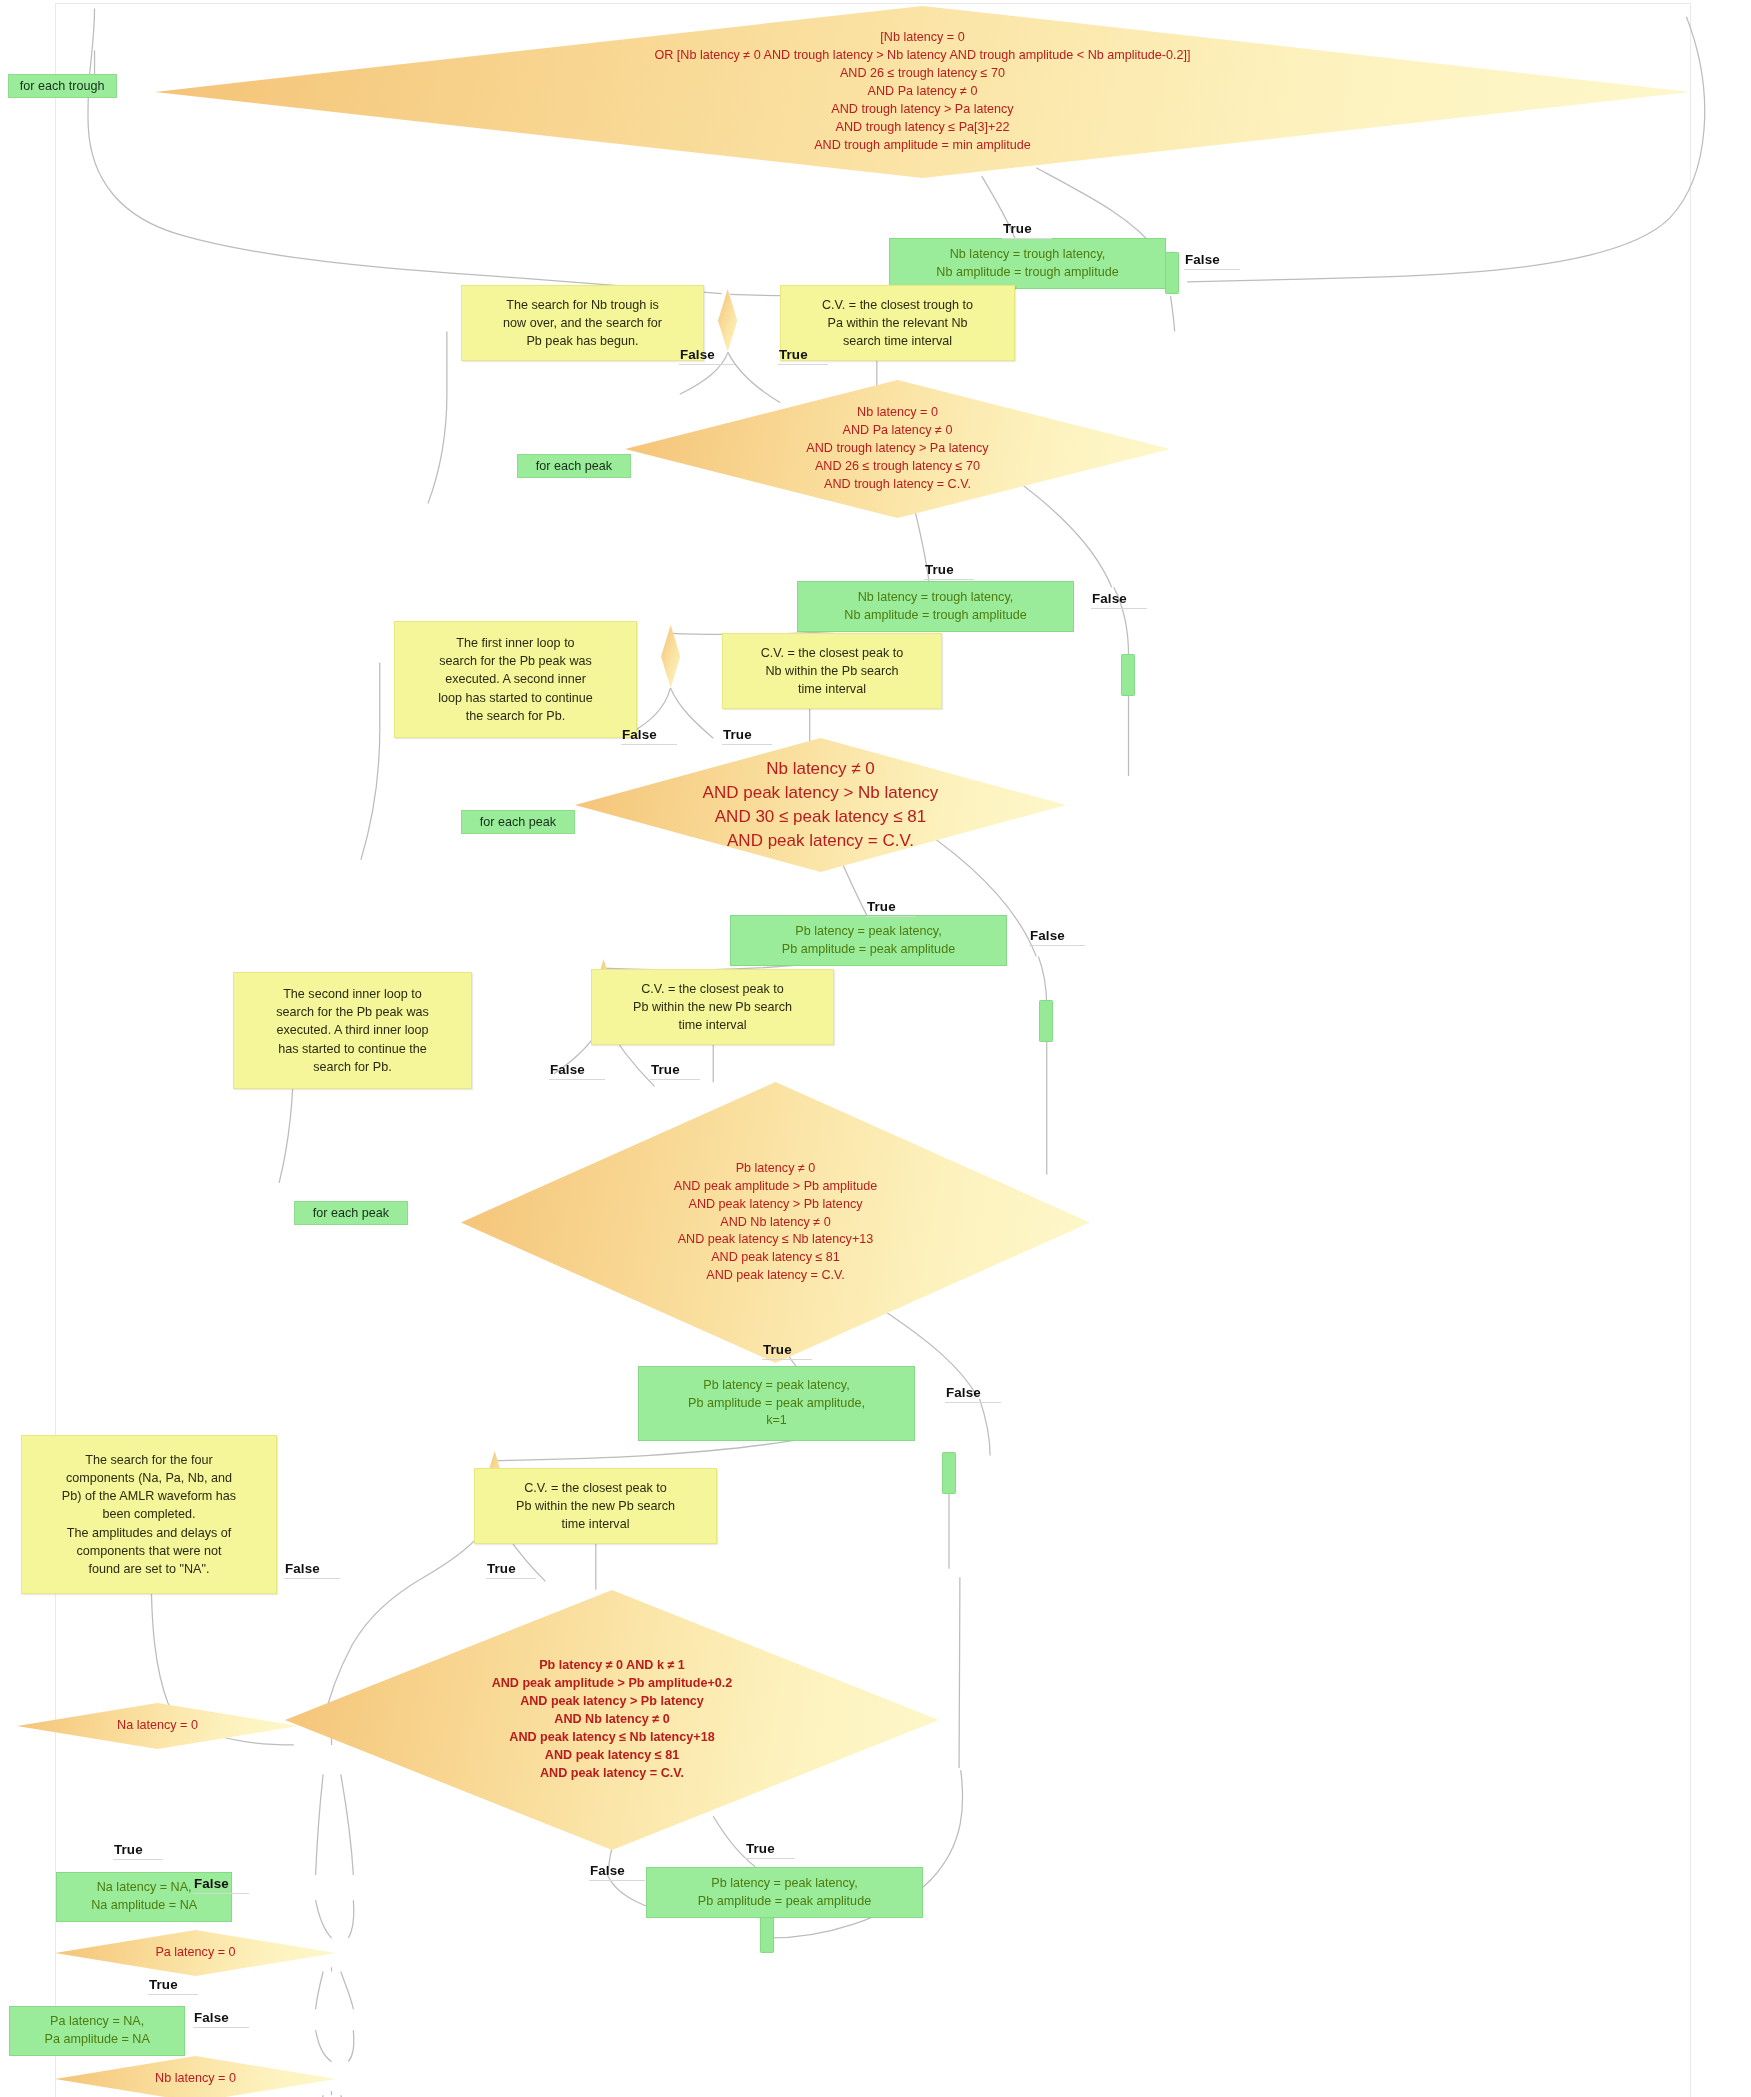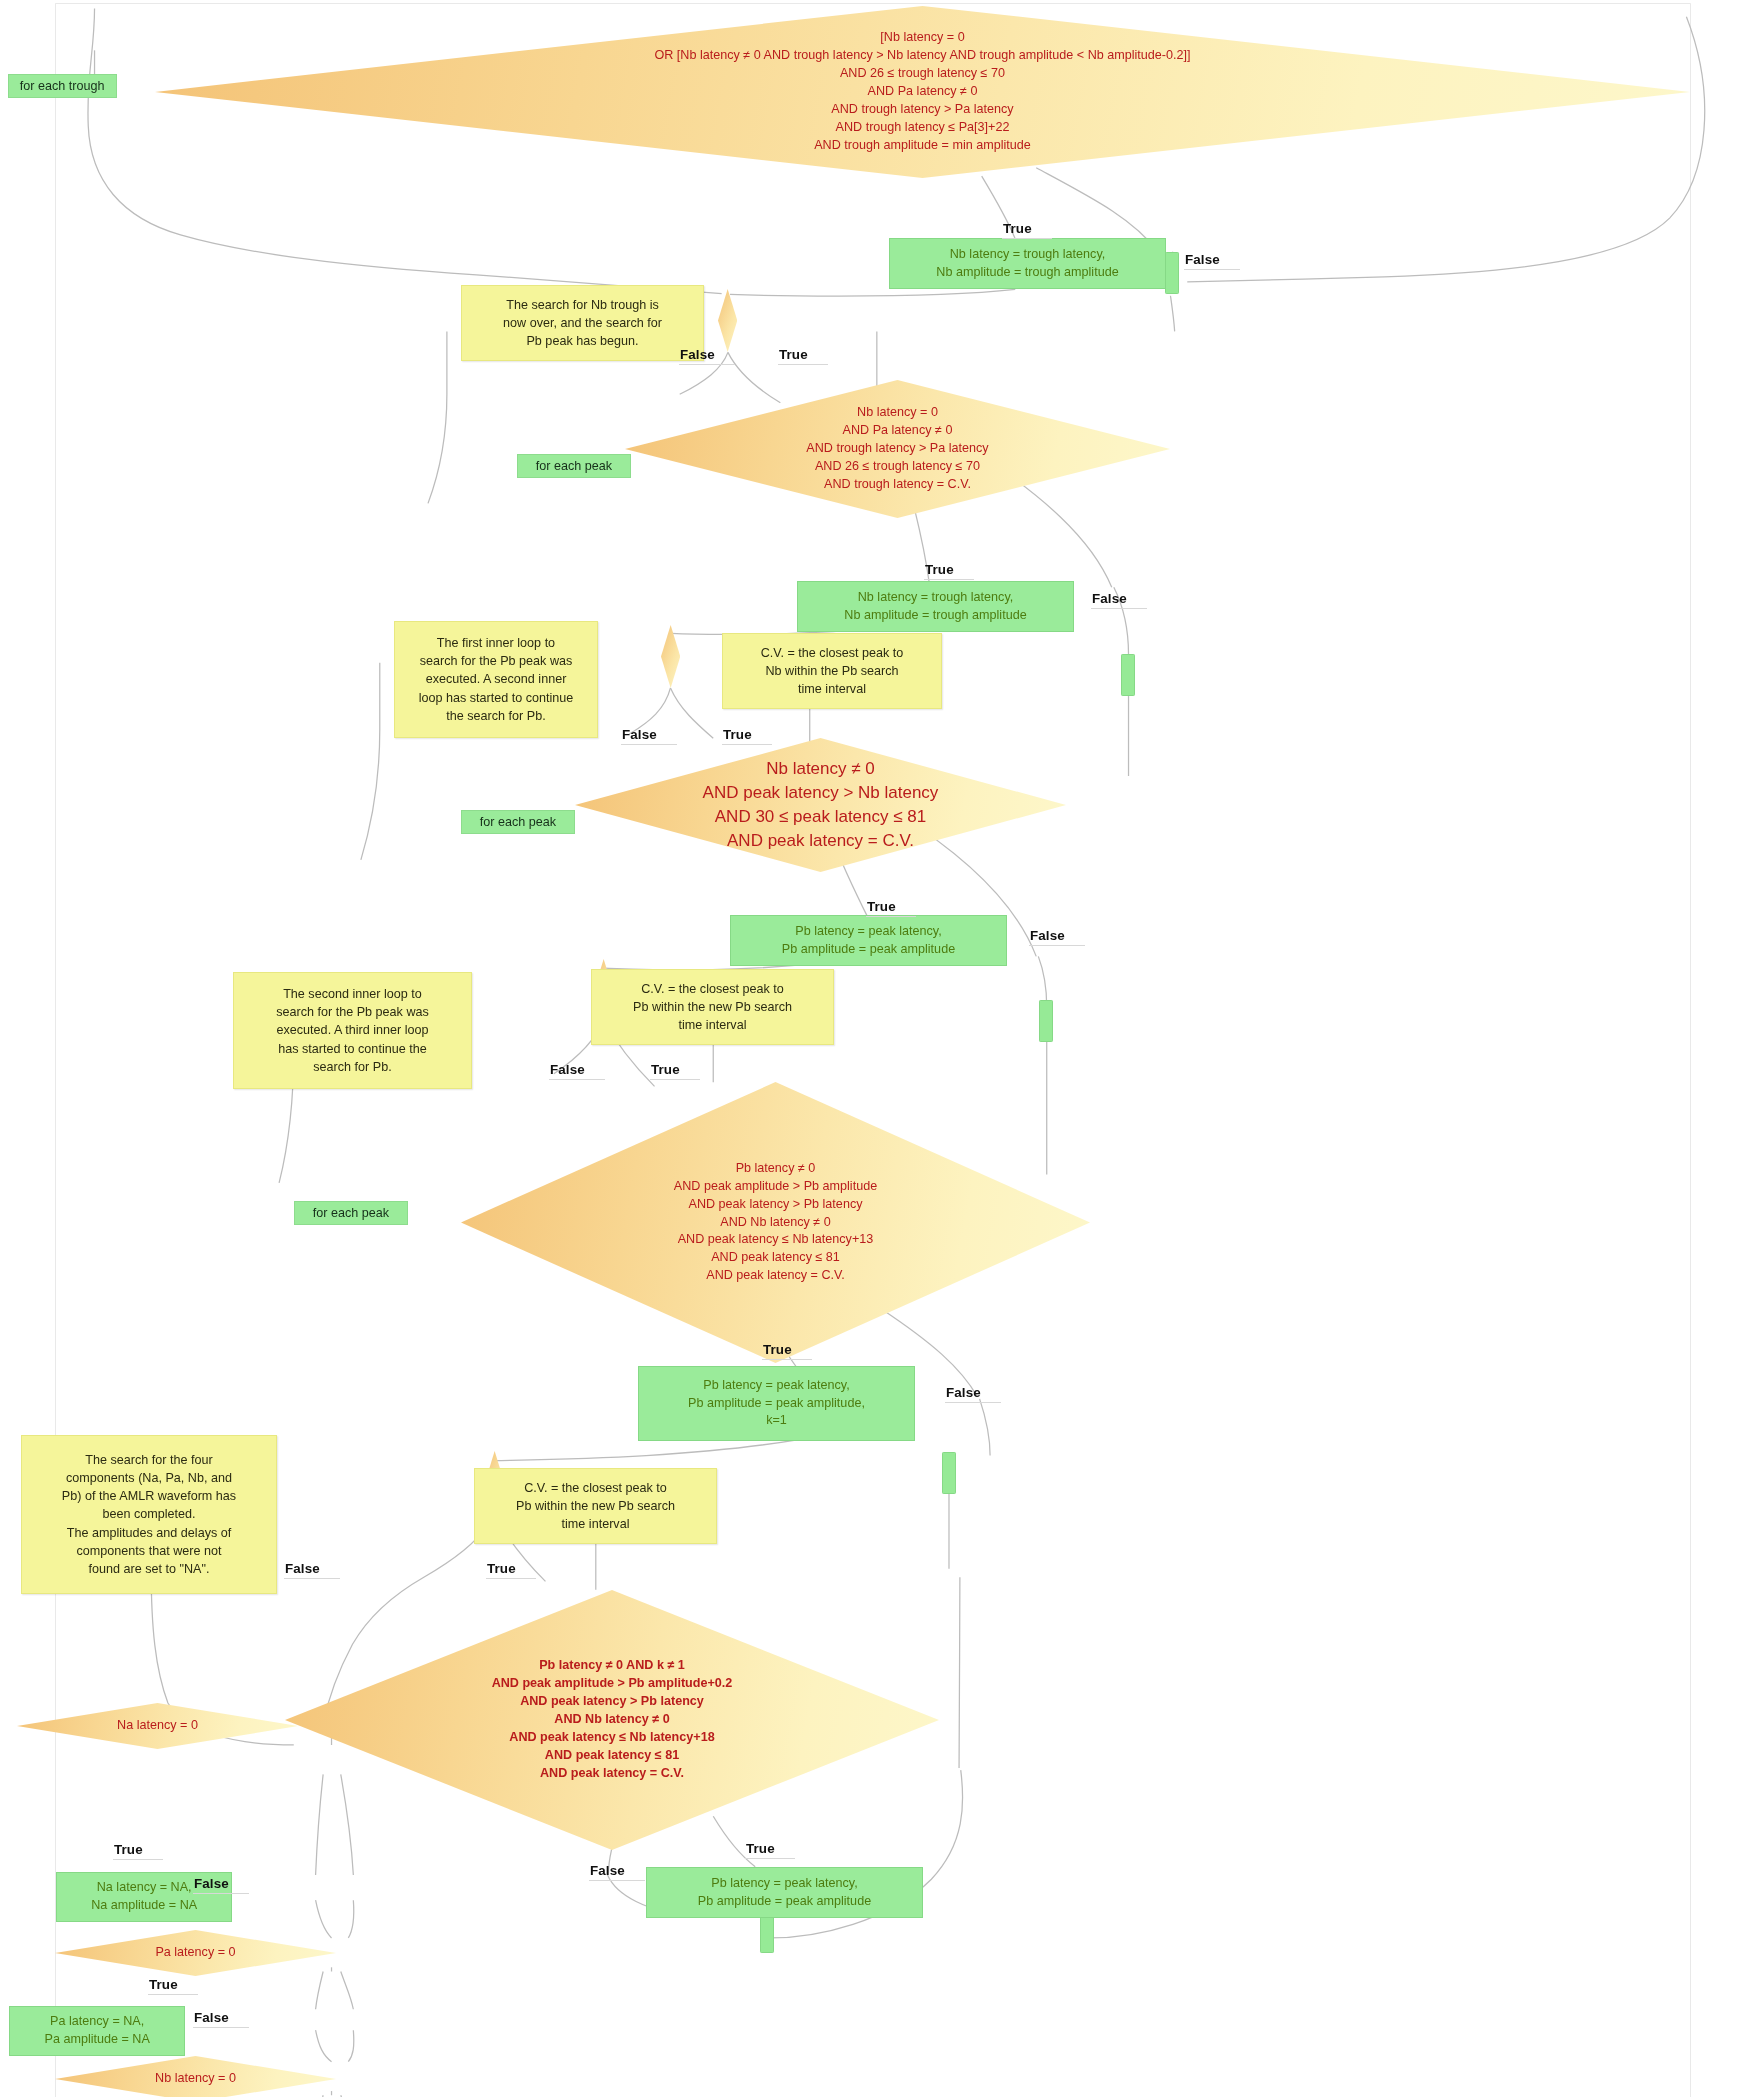--- a/index.html
+++ b/index.html
@@ -358,22 +358,27 @@
     <span>Pa latency = NA,
 Pa amplitude = NA</span>
   </div>
 
   <div class="note-box" style="left:461px; top:285px; width:243px; height:76px; font-size:12.6px;">
     <span>The search for Nb trough is
 now over, and the search for
 Pb peak has begun.</span>
   </div>
 
-
-  <div class="note-box" style="left:394px; top:621px; width:204px; height:117px; font-size:12.6px;">
+  <div class="note-box" style="left:780px; top:285px; width:235px; height:76px; font-size:12.6px;">
+    <span>C.V. = the closest trough to
+Pa within the relevant Nb
+search time interval</span>
+  </div>
+
+  <div class="note-box" style="left:394px; top:621px; width:243px; height:117px; font-size:12.6px;">
     <span>The first inner loop to
 search for the Pb peak was
 executed. A second inner
 loop has started to continue
 the search for Pb.</span>
   </div>
 
   <div class="note-box" style="left:722px; top:633px; width:220px; height:76px; font-size:12.6px;">
     <span>C.V. = the closest peak to
 Nb within the  Pb search

